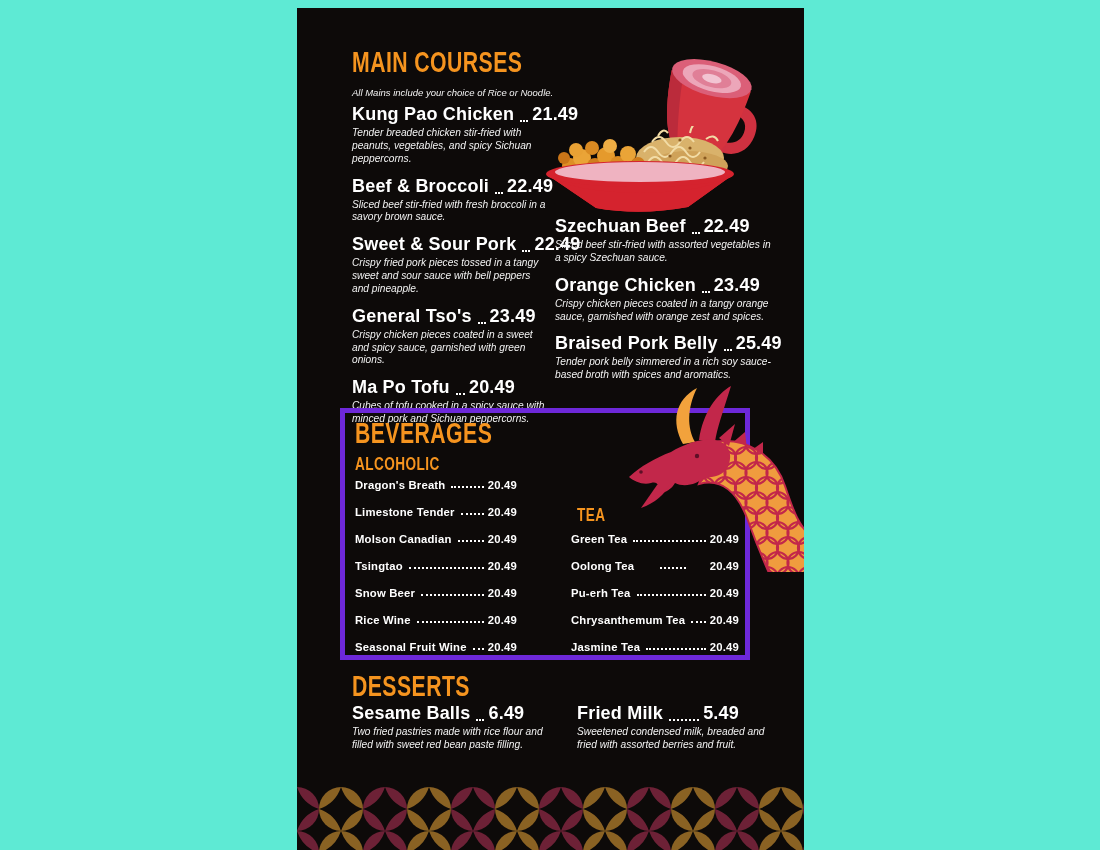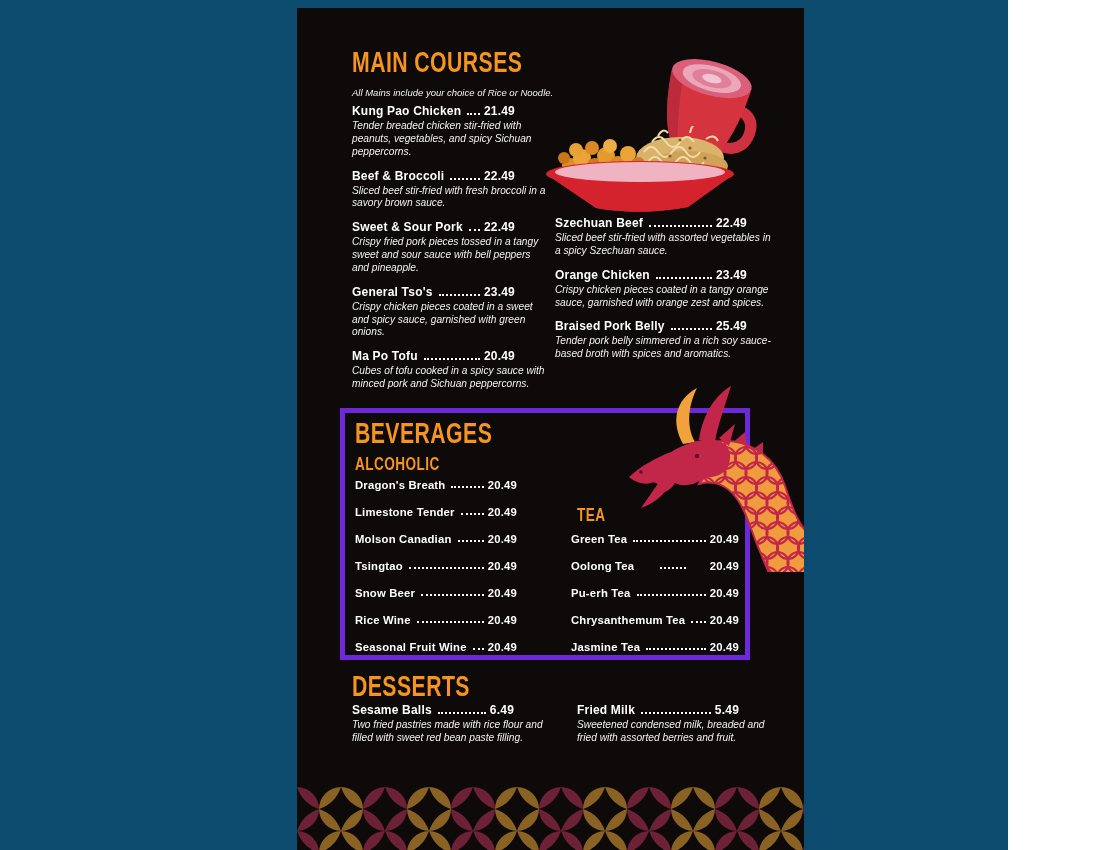--- a/index.html
+++ b/index.html
@@ -1,25 +1,25 @@
 <!DOCTYPE html>
 <html><head>
 <meta charset="utf-8">
 <style>
   html,body{margin:0;padding:0;background:#ffffff;font-family:"Liberation Sans",sans-serif;}
-  .stage{position:relative;width:1008px;height:850px;background:#0c4a6e;overflow:hidden;}
+  .stage{position:relative;width:1100px;height:850px;background:#5eead4;overflow:hidden;}
   .page{position:absolute;left:297px;top:8px;width:507px;height:842px;background:#0D0A09;overflow:hidden;}
   .abs{position:absolute;}
   .display{color:#F5941F;font-weight:700;letter-spacing:.5px;display:inline-block;
            transform:scale(.85,1.18);transform-origin:left bottom;white-space:nowrap;}
   .h1{font-size:25px;}
   .h2{font-size:16px;}
   .subtitle{color:#F2F2F2;font-style:italic;font-size:9.5px;white-space:nowrap;}
   .menu-item{margin-bottom:10px;}
-  .name-row{display:flex;align-items:flex-end;color:#FFFFFF;font-weight:700;font-size:12px;letter-spacing:.2px;}
+  .name-row{display:flex;align-items:flex-end;color:#FFFFFF;font-weight:700;font-size:18px;letter-spacing:.2px;}
   .name-row .nm{white-space:nowrap;}
   .leader{flex:1;border-bottom:2.5px dotted #FFFFFF;margin:0 4px 3px 6px;min-width:8px;}
   .pr{white-space:nowrap;}
   .desc{color:#F2F2F2;font-style:italic;font-size:10.2px;line-height:1.26;margin-top:2px;}
   .w-left .name-row{width:163px;}
   .w-right .name-row{width:192px;}
   .bev-box{position:absolute;left:43px;top:400px;width:410px;height:252px;
            border:5px solid #6d28d9;box-sizing:border-box;}
   .bev-row{display:flex;align-items:flex-end;color:#FFFFFF;font-weight:700;font-size:11.3px;
            width:162px;margin-bottom:15px;letter-spacing:.2px;}

